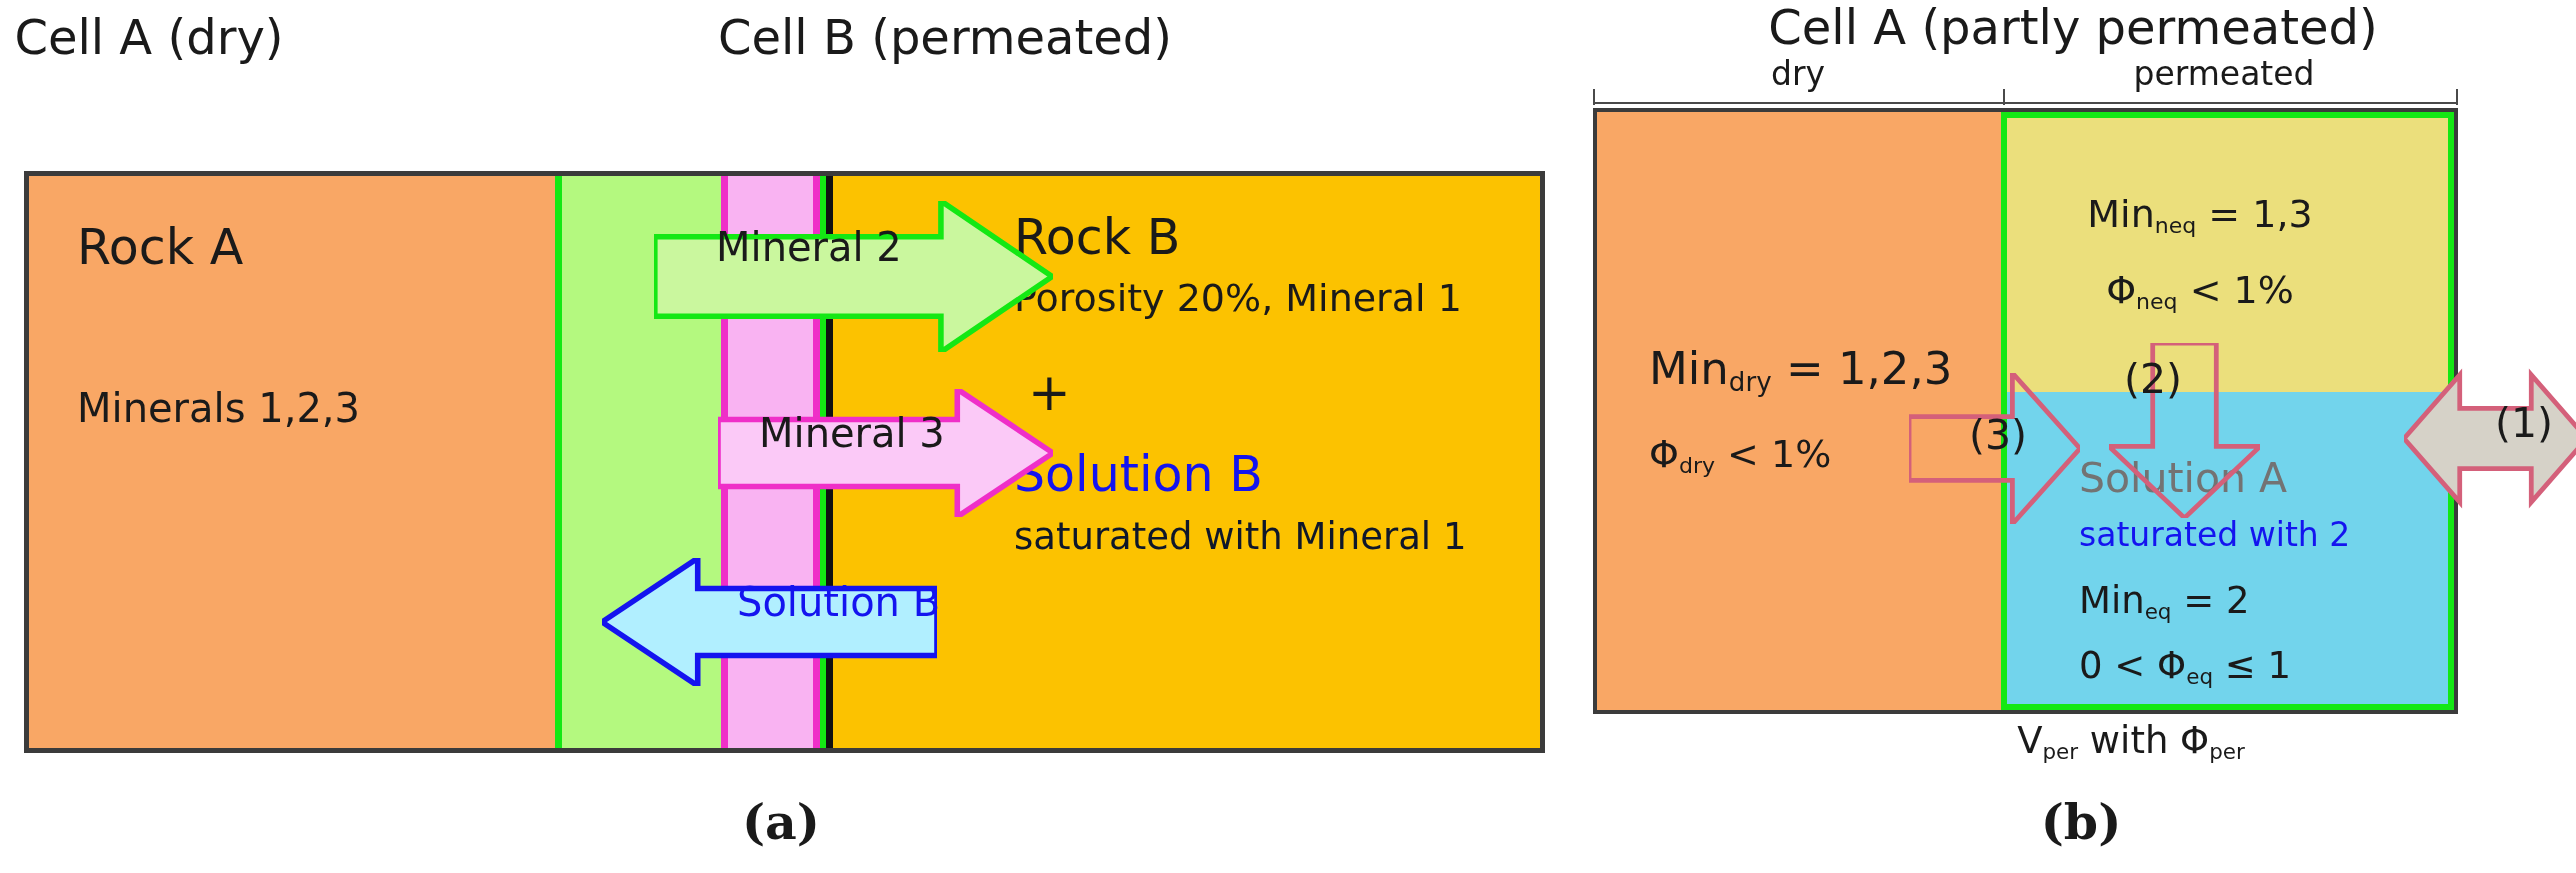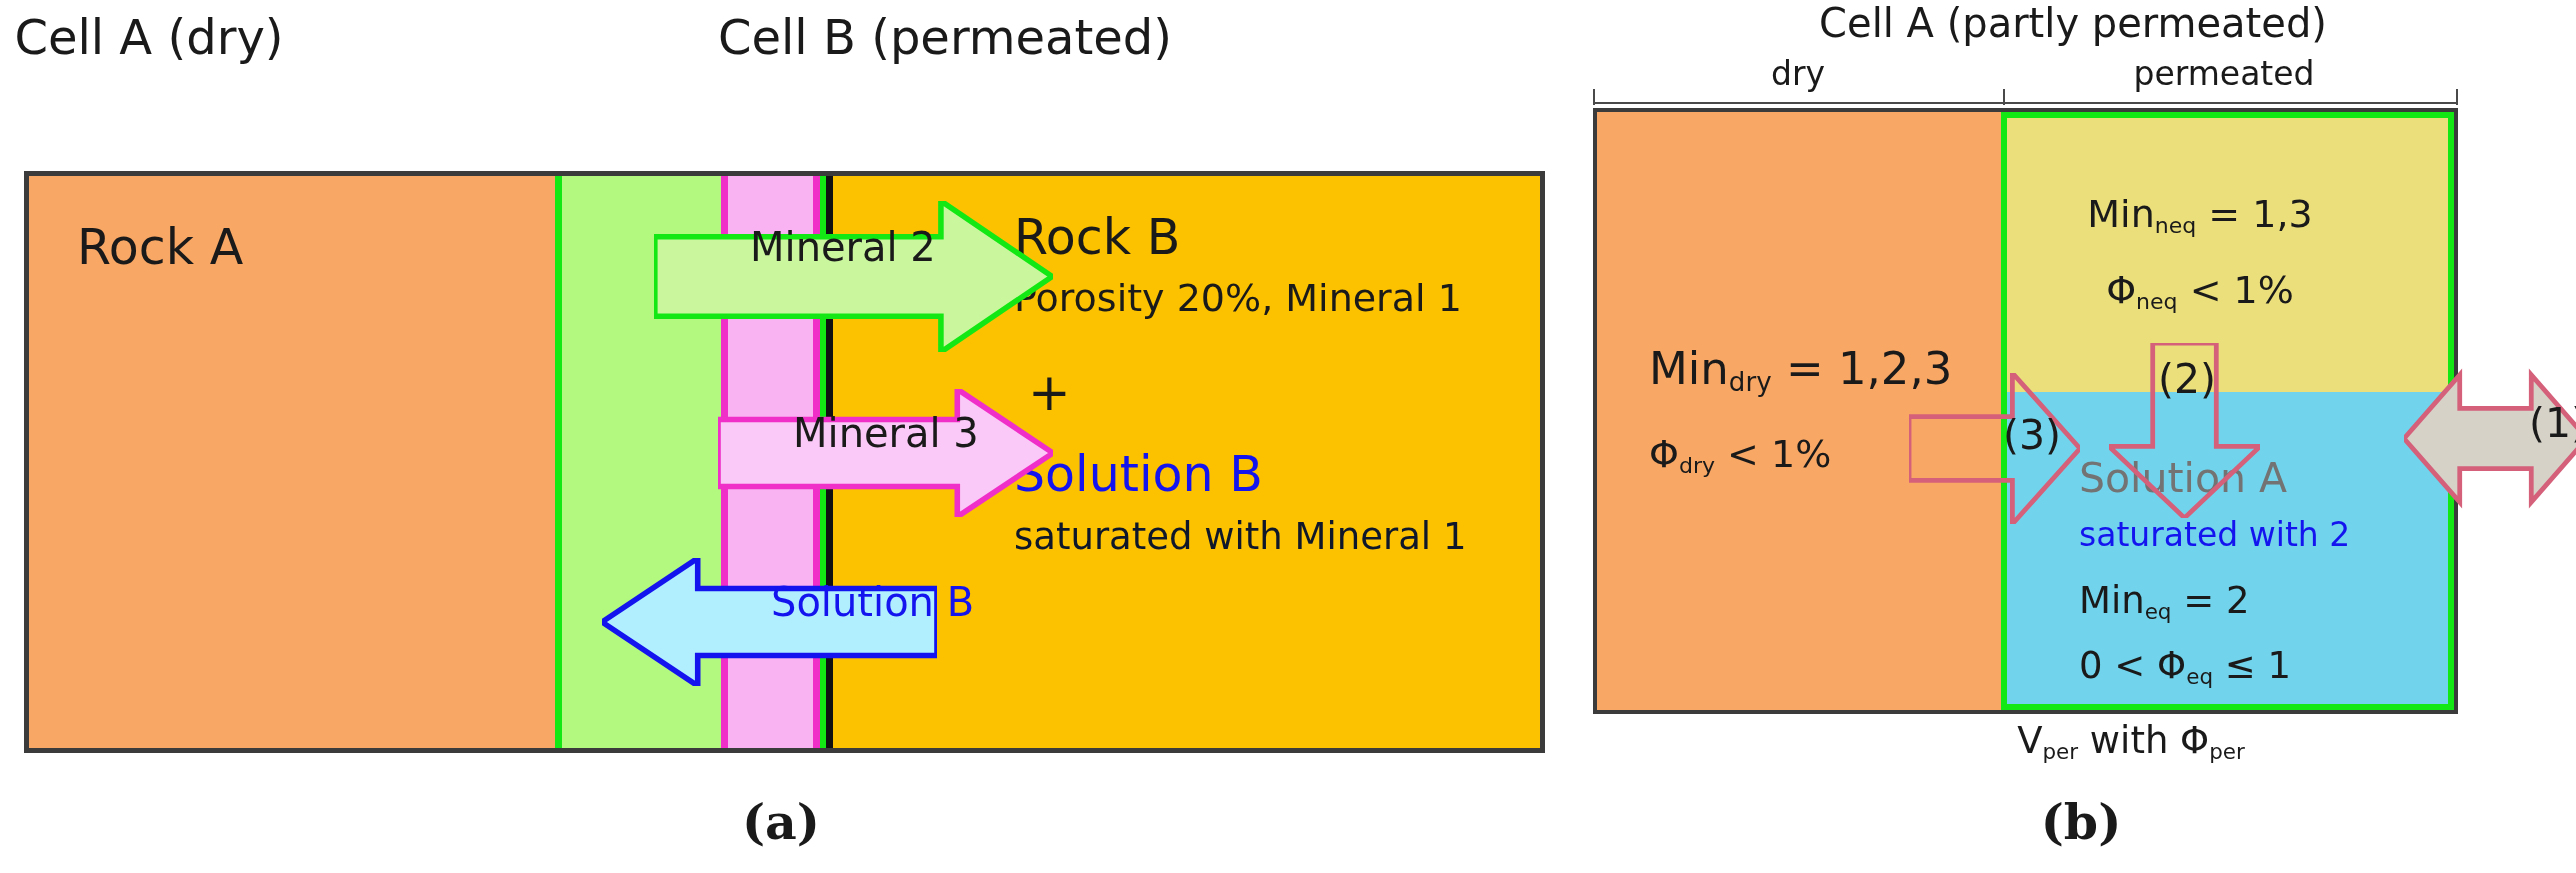--- a/index.html
+++ b/index.html
@@ -37,31 +37,31 @@
 
   
   #rock-b-title{left:1014px;top:213px;font-size:49px;}
   #rock-b-sub{left:1014px;top:279px;font-size:38px;}
   #rock-b-plus{left:1028px;top:367px;font-size:51px;}
   #solb-title{left:1014px;top:450px;font-size:49px;color:#1414ef;}
   #solb-sub{left:1014px;top:518px;font-size:37px;color:#0f172a;}
 
   
   .arrow-svg{position:absolute;}
-  .arrow-label{position:absolute;white-space:nowrap;line-height:1;margin-left:34px;}
+  .arrow-label{position:absolute;white-space:nowrap;line-height:1;}
 
   #arrow-mineral2{left:654px;top:201px;}
   #arrow-mineral2-label{left:716px;top:227px;font-size:40px;}
   #arrow-mineral3{left:718px;top:389px;}
   #arrow-mineral3-label{left:759px;top:413px;font-size:40px;}
   #arrow-solutionb{left:602px;top:558px;}
   #arrow-solutionb-label{left:737px;top:582px;font-size:40px;color:#1414ef;}
 
   
-  #panel-b-header{left:2073px;top:3.2px;font-size:40px;transform:translateX(-50%);}
+  #panel-b-header{left:2073px;top:3.2px;font-size:48px;transform:translateX(-50%);}
   #panel-b-dry-label{left:1798px;top:57px;font-size:33px;transform:translateX(-50%);}
   #panel-b-per-label{left:2224px;top:57px;font-size:33px;transform:translateX(-50%);}
 
   #span-rule{position:absolute;left:1593px;top:102px;width:865px;height:2.4px;background:#4a4a4a;}
   .tick{position:absolute;width:2.4px;height:16px;background:#4a4a4a;}
   #tick-left{left:1593px;top:89px;}
   #tick-mid{left:2003px;top:89px;}
   #tick-right{left:2456px;top:89px;}
 
   #cell-diagram-b{position:absolute;left:1593px;top:108px;width:865px;height:606px;
@@ -111,20 +111,21 @@
     <div class="layer" id="layer-rock-a"></div>
     <div class="layer" id="layer-mineral2-band"></div>
     <div class="layer" id="layer-mineral3-band"></div>
     <div class="layer" id="layer-divider"></div>
     <div class="layer" id="layer-rock-b"></div>
     <div id="layer-green-top"></div>
     <div id="layer-green-bottom"></div>
   </div>
 
   <div class="txt" id="rock-a-title">Rock A</div>
+  <div class="txt" id="rock-a-minerals">Minerals 1,2,3</div>
 
   <div class="txt" id="rock-b-title">Rock B</div>
   <div class="txt" id="rock-b-sub">Porosity 20%, Mineral 1</div>
   <div class="txt" id="rock-b-plus">+</div>
   <div class="txt" id="solb-title">Solution B</div>
   <div class="txt" id="solb-sub">saturated with Mineral 1</div>
 
   <svg class="arrow-svg" id="arrow-mineral2" width="399" height="151" viewBox="0 0 500 190">
     <polygon points="0,45 360,45 360,0 500,95 360,190 360,145 0,145" fill="#caf79e" stroke="#14e814" stroke-width="7"></polygon>
   </svg>

